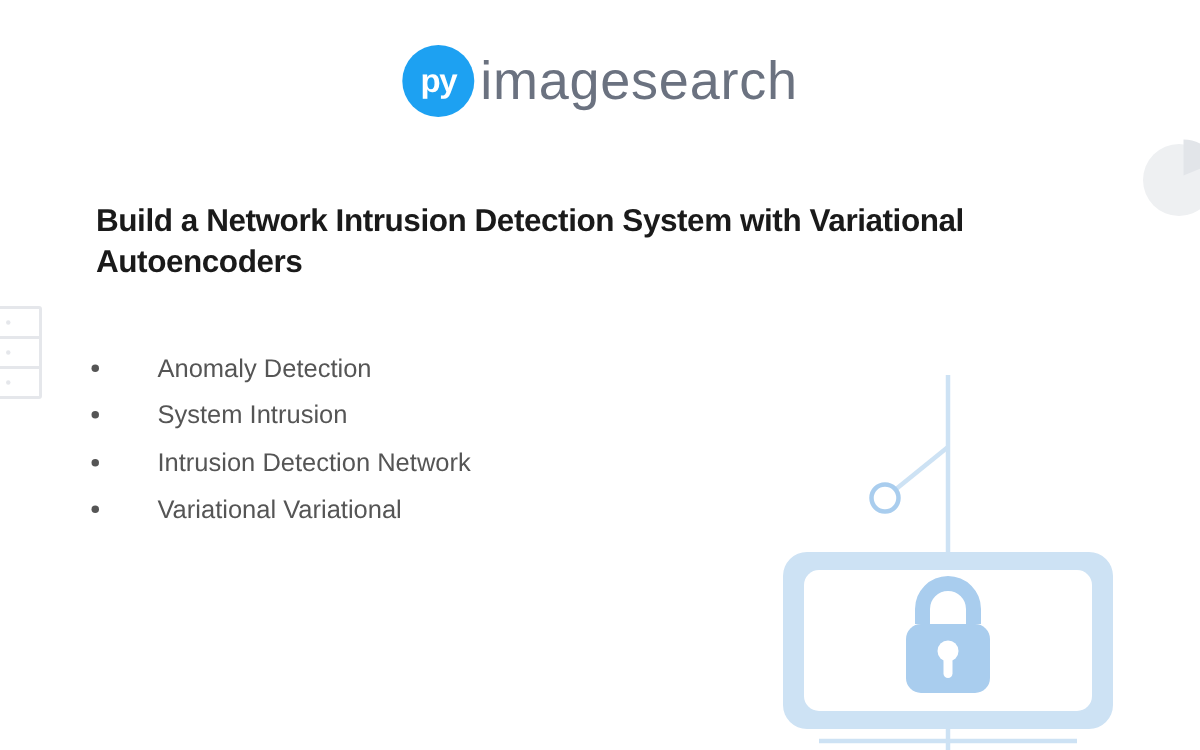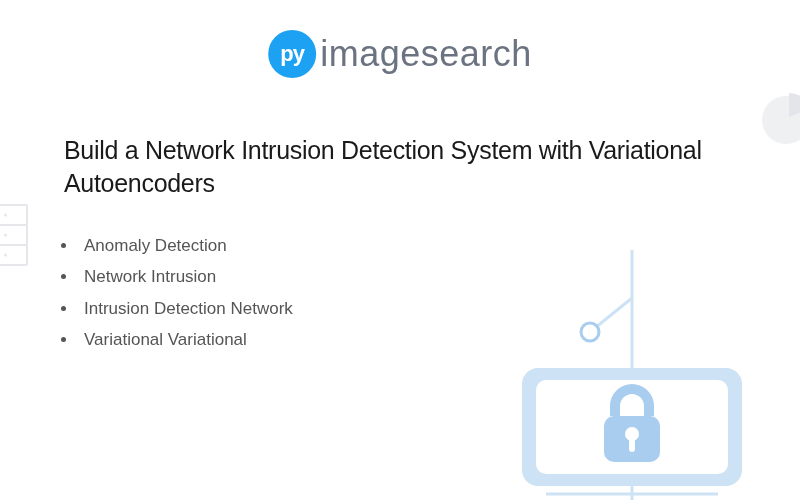--- a/index.html
+++ b/index.html
@@ -6,26 +6,26 @@
   html, body { width: 800px; height: 500px; overflow: hidden; font-family: -apple-system, "Segoe UI", Helvetica, Arial, sans-serif; background: #fff; color: #1a1a1a; }
   .stage { position: relative; width: 800px; height: 500px; border-radius: 22px; }
 
   
   .logo { position: absolute; top: 30px; left: 50%; transform: translateX(-50%); display: flex; align-items: center; gap: 4px; }
   .logo-badge { width: 48px; height: 48px; border-radius: 50%; background: #1da1f2; display: flex; align-items: center; justify-content: center; }
   .logo-badge span { color: #fff; font-weight: 700; font-size: 22px; letter-spacing: -1px; }
   .logo-word { font-size: 36px; color: #6b7280; font-weight: 400; letter-spacing: 0.5px; }
 
   
-  .headline { position: absolute; top: 134px; left: 64px; right: 64px; font-size: 25px; font-weight: 400; line-height: 1.3; letter-spacing: -0.3px; max-width: 640px; }
+  .headline { position: absolute; top: 134px; left: 64px; right: 64px; font-size: 21px; font-weight: 700; line-height: 1.3; letter-spacing: -0.3px; max-width: 640px; }
 
   
   .bullets { position: absolute; top: 230px; left: 78px; list-style: disc outside; color: #555; font-size: 17px; line-height: 1.85; font-weight: 400; }
   .bullets li { padding-left: 6px; }
-  .bullets li span { color: #555; }
+  .bullets li span { color: #555; margin-left: 21px; }
 
   
   .pie { position: absolute; top: 92px; right: -14px; width: 56px; height: 56px; }
 
   
   .rack { position: absolute; top: 204px; left: -2px; width: 30px; height: 62px; border: 2px solid #e5e7eb; border-radius: 2px; display: flex; flex-direction: column; }
   .rack div { flex: 1; border-bottom: 2px solid #e5e7eb; position: relative; }
   .rack div:last-child { border-bottom: none; }
   .rack div::before { content: ""; position: absolute; left: 4px; top: 50%; width: 3px; height: 3px; background: #e5e7eb; border-radius: 50%; transform: translateY(-50%); }
 
@@ -41,21 +41,21 @@
     <div class="logo-badge">
       <span>py</span>
     </div>
     <div class="logo-word">imagesearch</div>
   </div>
 
   <h1 class="headline">Build a Network Intrusion Detection System with Variational Autoencoders</h1>
 
   <ul class="bullets">
     <li><span>Anomaly Detection</span></li>
-    <li><span>Network Intrusion</span></li>
+    <li><span>System Intrusion</span></li>
     <li><span>Intrusion Detection Network</span></li>
     <li><span>Variational Variational</span></li>
   </ul>
 
   <svg class="pie" viewBox="0 0 56 56">
     <circle cx="28" cy="28" r="24" fill="#eef0f2"></circle>
     <path d="M28 28 L28 4 A24 24 0 0 1 50.3 19 Z" fill="#e2e5e9" transform="translate(3,-3)"></path>
   </svg>
 
   <div class="rack">

